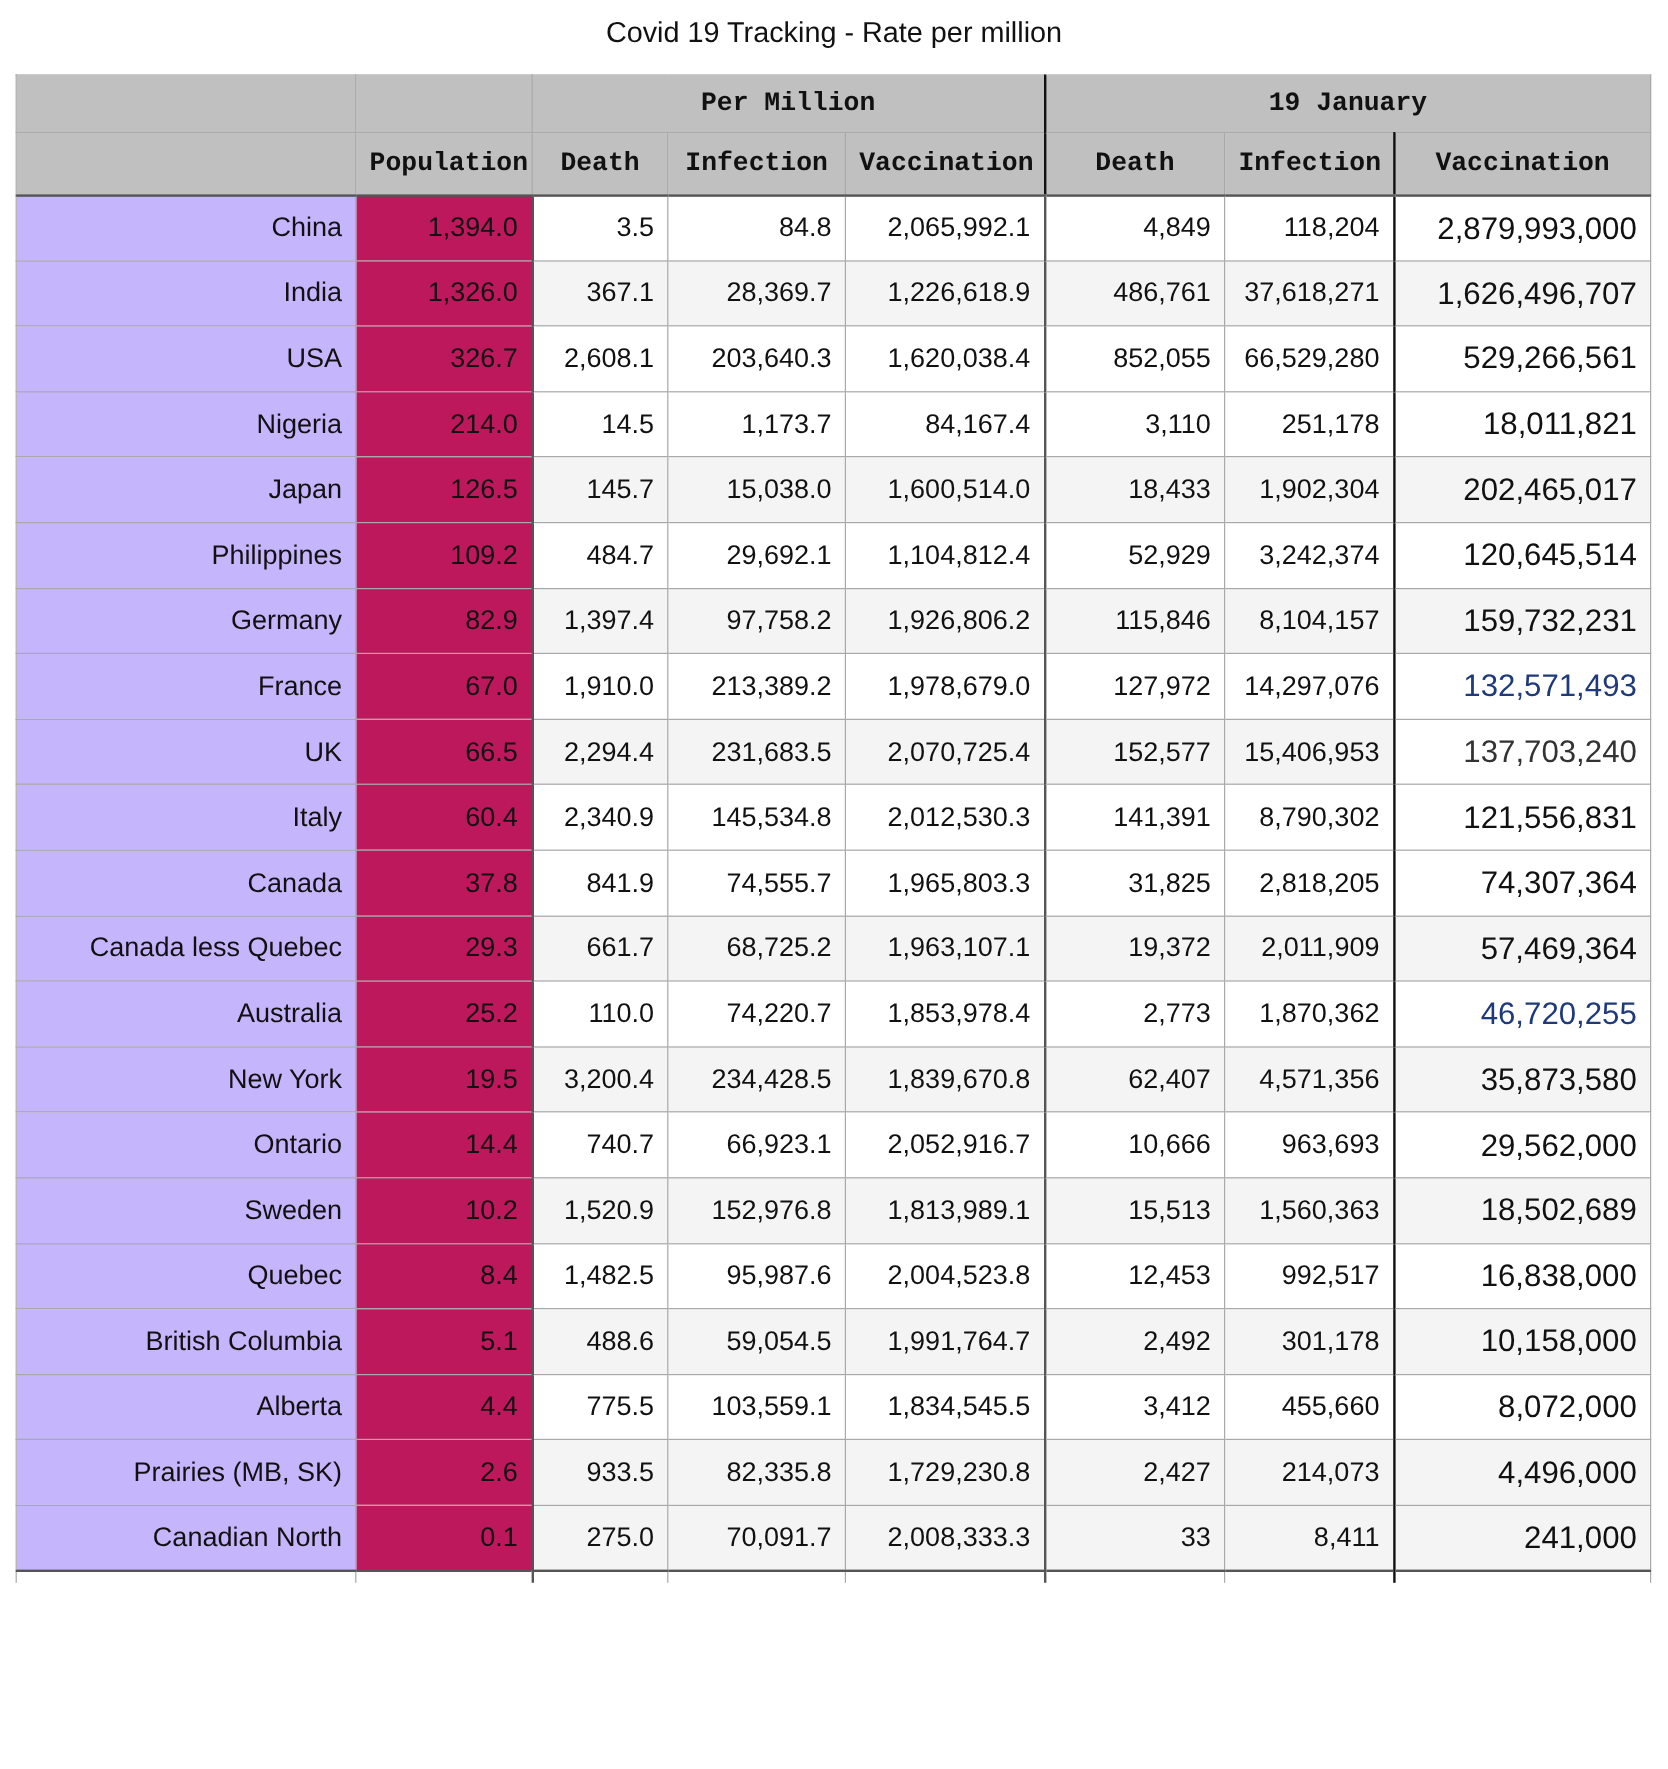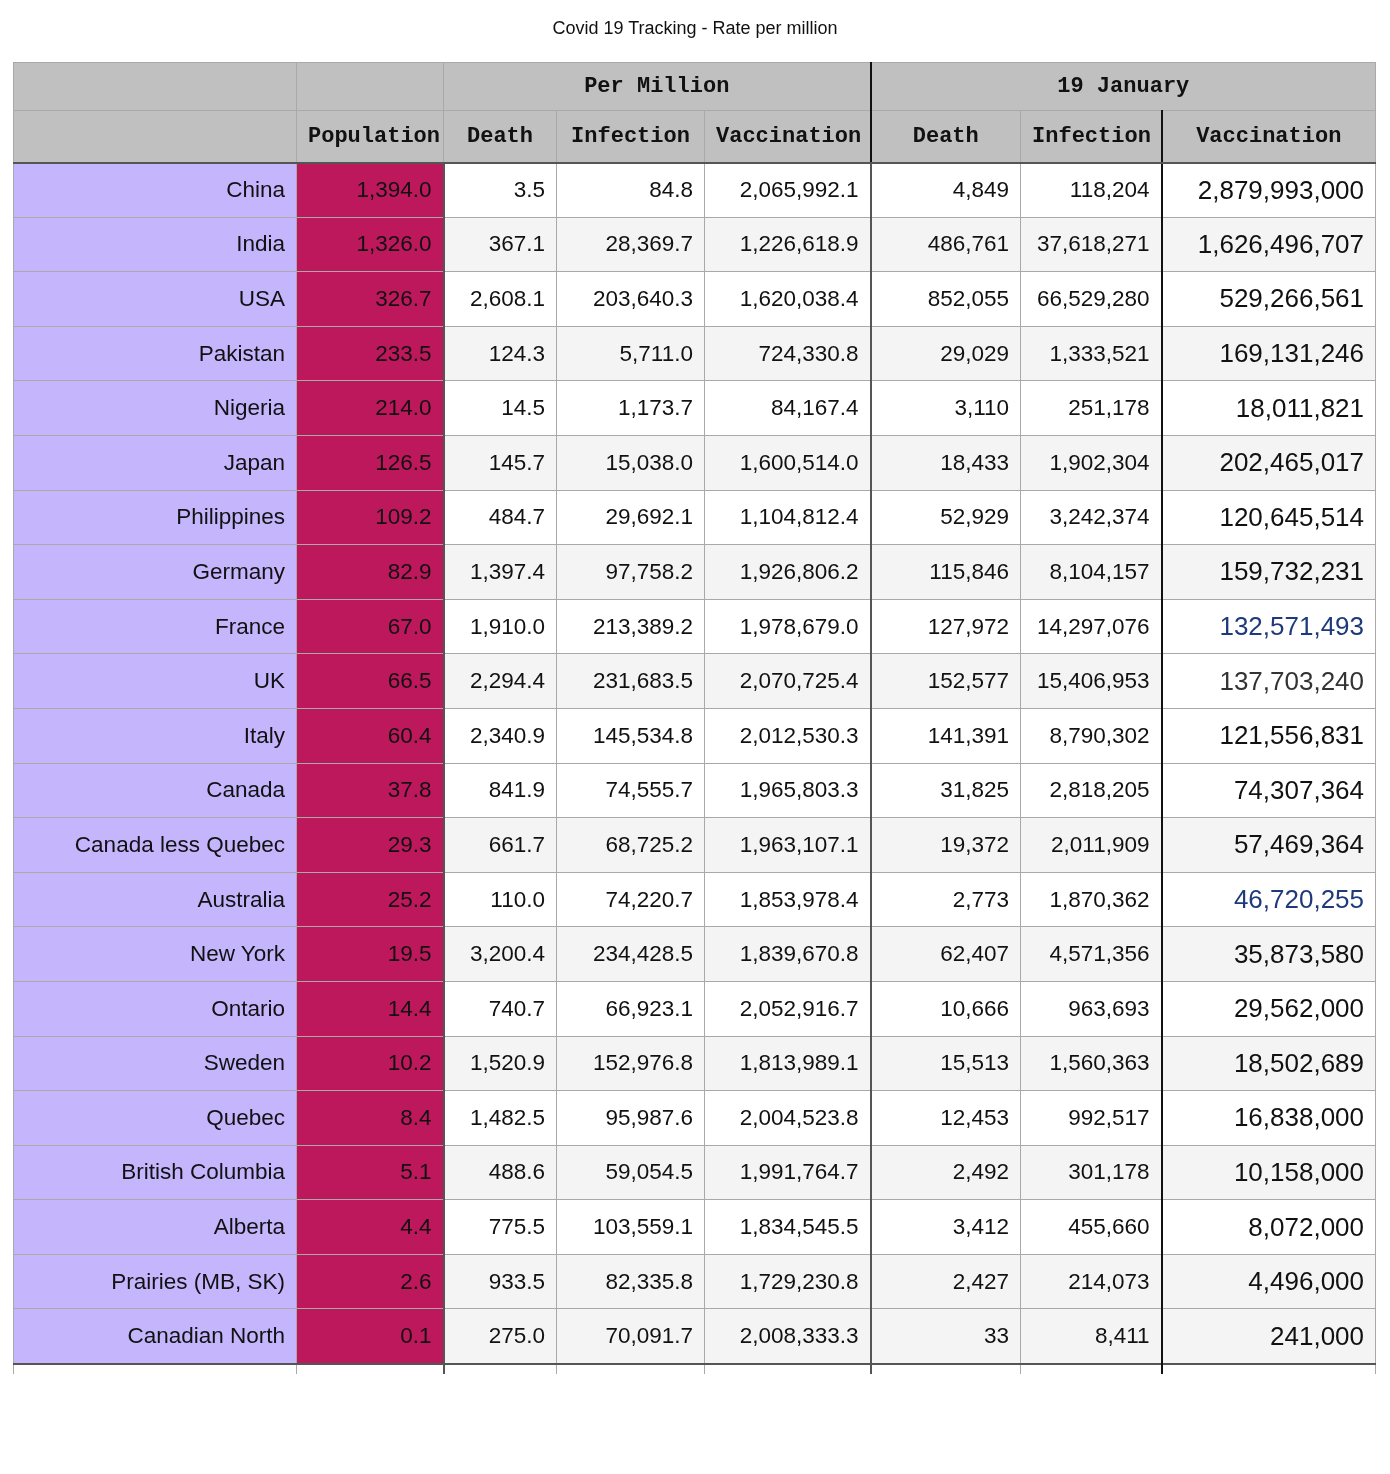--- a/index.html
+++ b/index.html
@@ -1,19 +1,19 @@
 <!DOCTYPE html>
 <html><head>
 <meta charset="utf-8">
 <style>
   html, body { margin: 0; padding: 0; background: #ffffff; }
   body { width: 1390px; height: 1474px; overflow: hidden; position: relative;
          font-family: "Liberation Sans", "DejaVu Sans", sans-serif; color: #111; }
   .title { position: absolute; top: 10px; left: 0; width: 1390px; text-align: center;
-           font-size: 18px; color: #111; line-height: 36px; }
+           font-size: 24px; color: #111; line-height: 36px; }
   table.grid { position: absolute; top: 62px; left: 13px; border-collapse: collapse;
                table-layout: fixed; width: 1362px; }
   table.grid td, table.grid th { border: 1px solid #a9a9a9; padding: 0 11px;
                white-space: nowrap; overflow: visible; box-sizing: border-box; }
   th { background: #bfc0bf; font-weight: bold; font-size: 22px; text-align: center; font-family: Liberation Mono, monospace; }
   tr.h1 th { height: 48px; }
   tr.h2 th { height: 52px; border-bottom: 2px solid #555; margin-left: 26px; }
   td { font-size: 22.5px; text-align: right; height: 54.6px; }
   td.name { text-align: right; background: #c4b5fd; }
   td.pop  { background: #be185d; }
@@ -84,30 +84,20 @@
       <tr class="odd">
         <td class="name">USA</td>
         <td class="pop">326.7</td>
         <td class="data sep-left">2,608.1</td>
         <td class="data">203,640.3</td>
         <td class="data">1,620,038.4</td>
         <td class="data sep-left">852,055</td>
         <td class="data">66,529,280</td>
         <td class="data big sep-dark">529,266,561</td>
       </tr>
-      <tr class="even">
-        <td class="name">Pakistan</td>
-        <td class="pop">233.5</td>
-        <td class="data sep-left">124.3</td>
-        <td class="data">5,711.0</td>
-        <td class="data">724,330.8</td>
-        <td class="data sep-left">29,029</td>
-        <td class="data">1,333,521</td>
-        <td class="data big sep-dark">169,131,246</td>
-      </tr>
       <tr class="odd">
         <td class="name">Nigeria</td>
         <td class="pop">214.0</td>
         <td class="data sep-left">14.5</td>
         <td class="data">1,173.7</td>
         <td class="data">84,167.4</td>
         <td class="data sep-left">3,110</td>
         <td class="data">251,178</td>
         <td class="data big sep-dark">18,011,821</td>
       </tr>

